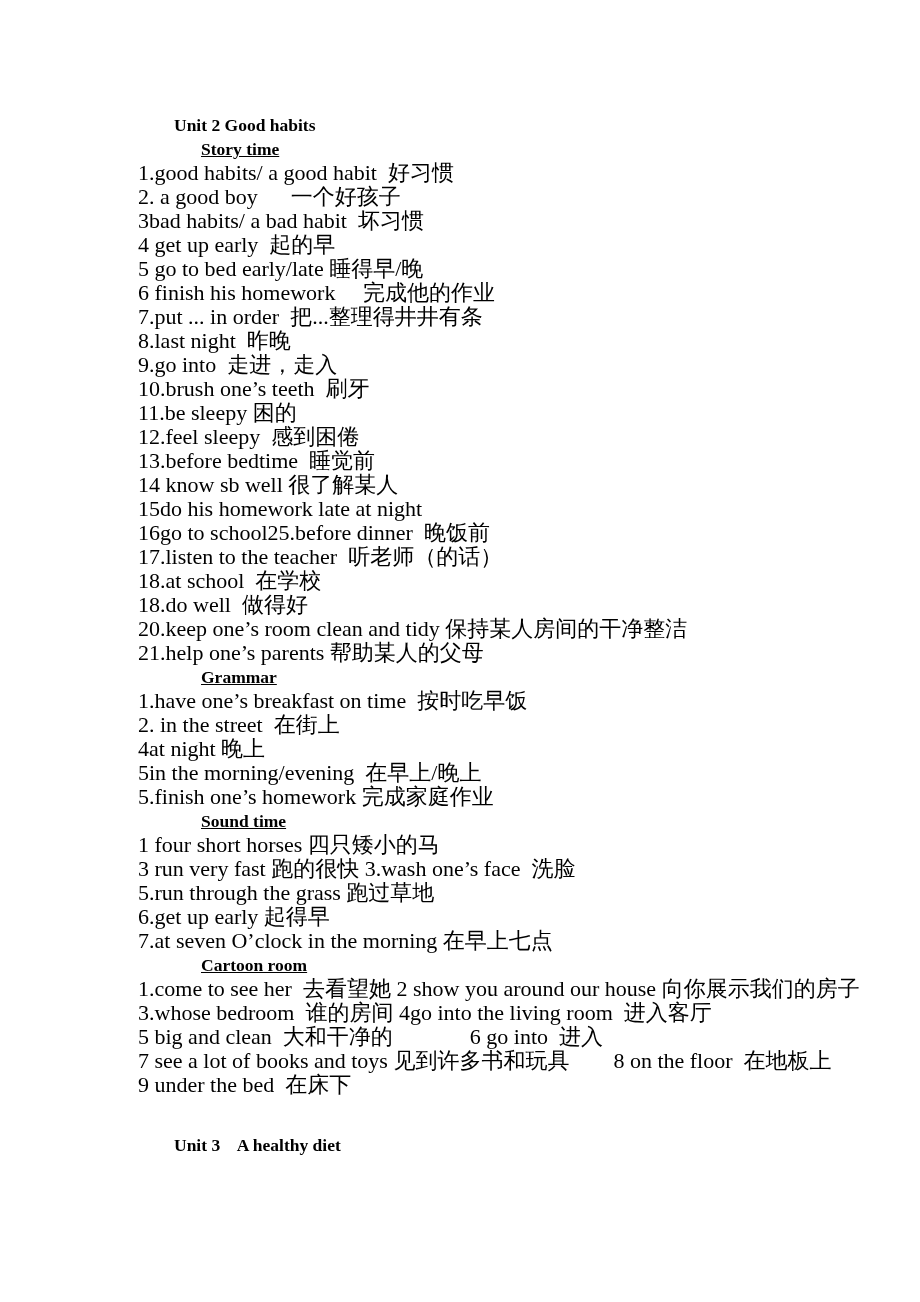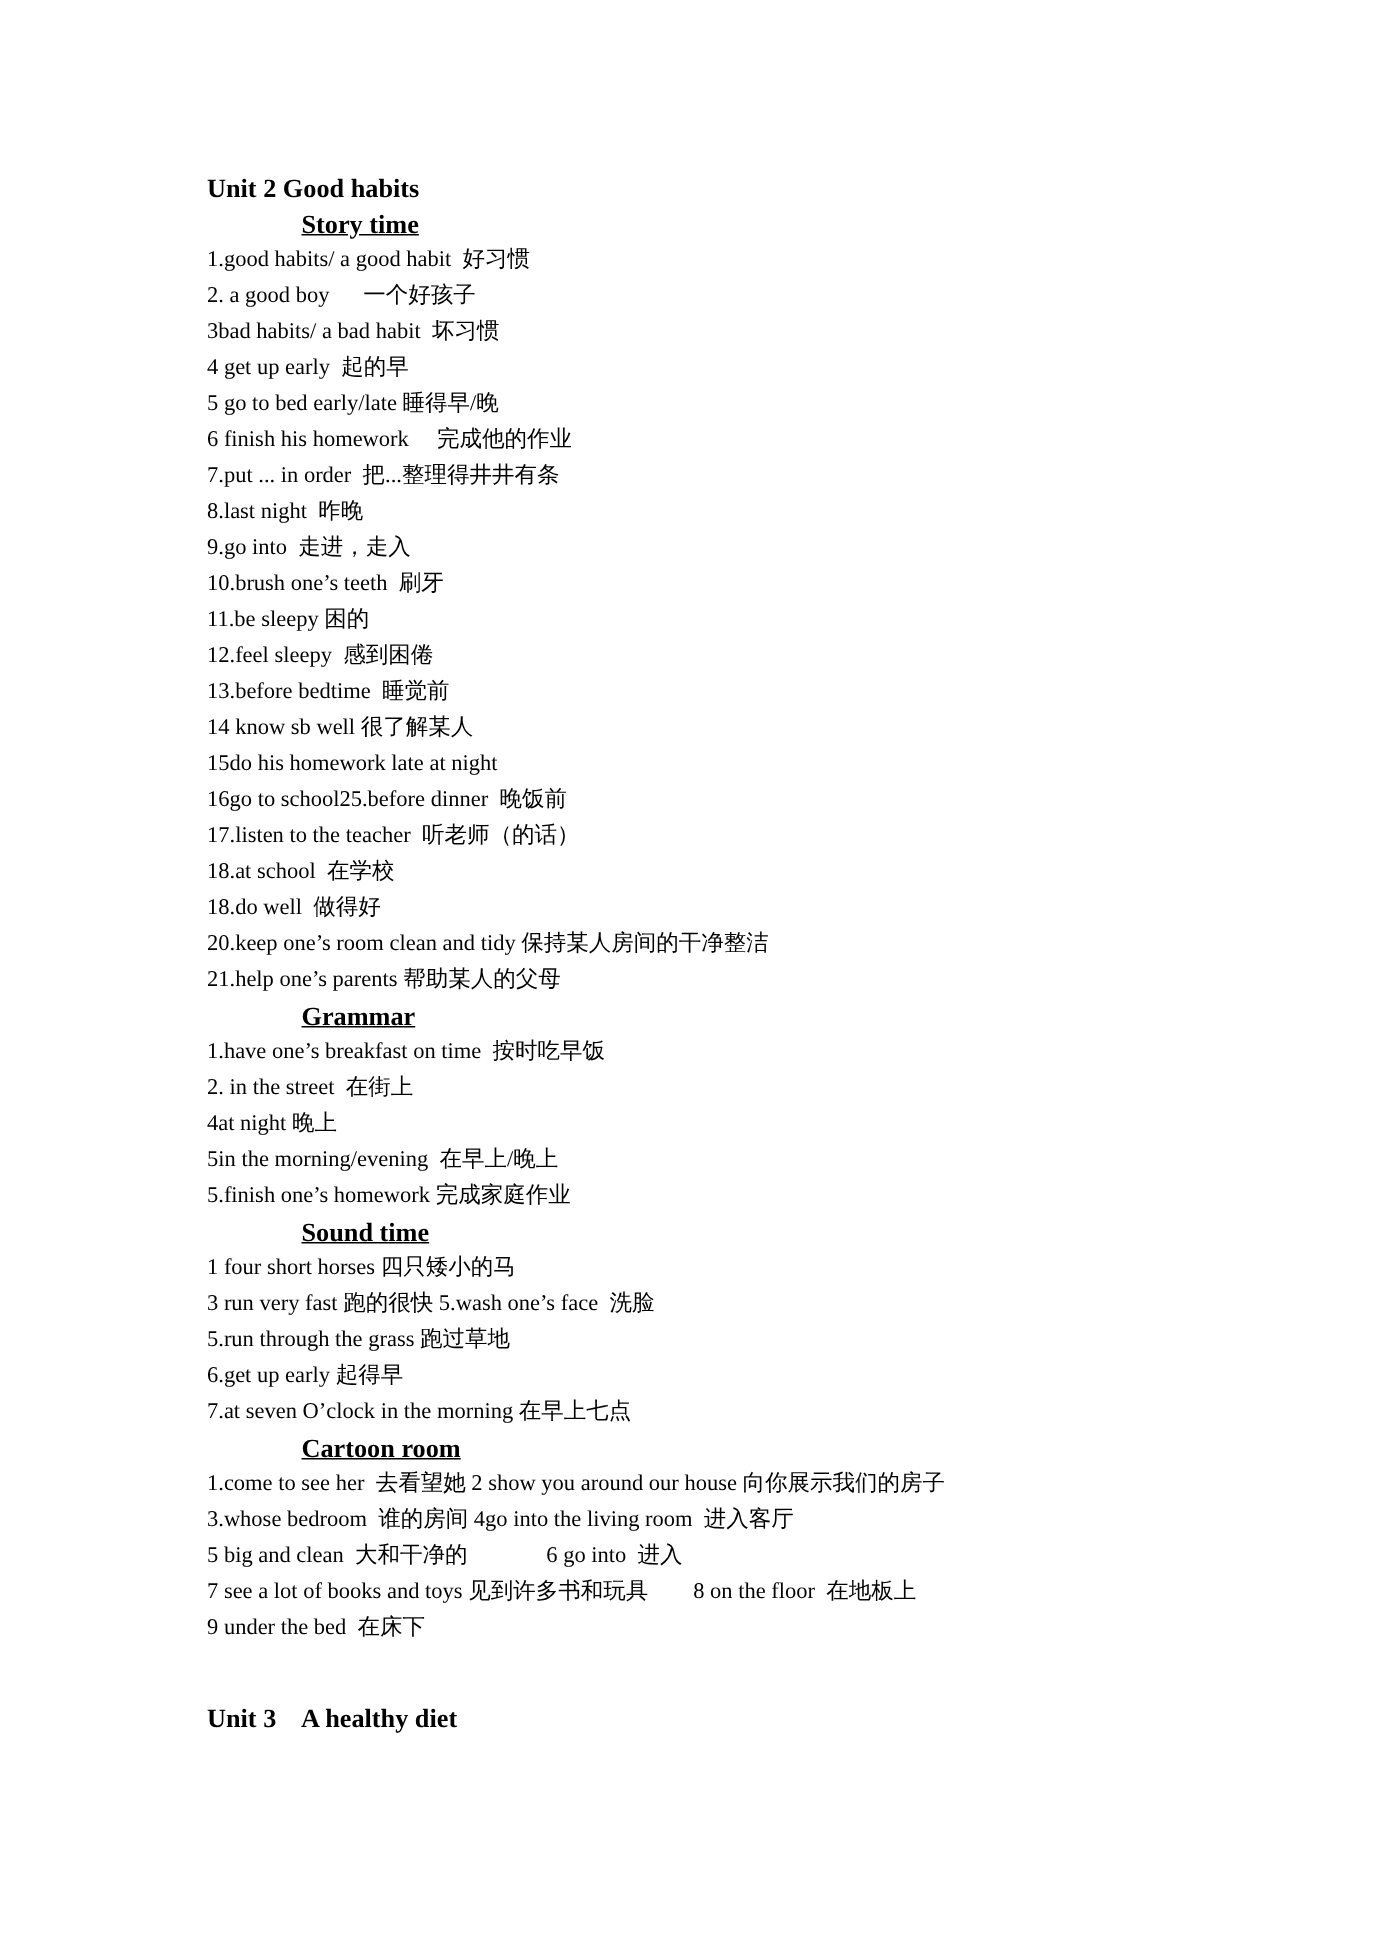--- a/index.html
+++ b/index.html
@@ -16,30 +16,31 @@
     -webkit-font-smoothing: antialiased;
   }
   .page {
     position: relative;
     width: 920px;
     height: 1302px;
     box-sizing: border-box;
     padding: 113px 0 0 138px;
   }
   .doc-line {
-    font-size: 15px;
+    font-size: 22px;
     line-height: 24px;
     white-space: pre;
     letter-spacing: 0;
   }
   .unit-heading {
     font-size: 17.5px;
     line-height: 24px;
     font-weight: bold;
     white-space: pre;
+    margin-left: 36px;
   }
   .section-heading {
     font-size: 17.5px;
     line-height: 24px;
     font-weight: bold;
     white-space: pre;
     padding-left: 63px;
     text-decoration: underline;
   }
   .spacer-line {
@@ -86,21 +87,21 @@
     <div class="doc-line">1.have one’s breakfast on time  按时吃早饭</div>
     <div class="doc-line">2. in the street  在街上</div>
     <div class="doc-line">4at night 晚上</div>
     <div class="doc-line">5in the morning/evening  在早上/晚上</div>
     <div class="doc-line">5.finish one’s homework 完成家庭作业</div>
   </div>
 
   <div class="section-heading">Sound time</div>
   <div>
     <div class="doc-line">1 four short horses 四只矮小的马</div>
-    <div class="doc-line">3 run very fast 跑的很快 5.wash one’s face  洗脸</div>
+    <div class="doc-line">3 run very fast 跑的很快 3.wash one’s face  洗脸</div>
     <div class="doc-line">5.run through the grass 跑过草地</div>
     <div class="doc-line">6.get up early 起得早</div>
     <div class="doc-line">7.at seven O’clock in the morning 在早上七点</div>
   </div>
 
   <div class="section-heading">Cartoon room</div>
   <div>
     <div class="doc-line">1.come to see her  去看望她 2 show you around our house 向你展示我们的房子</div>
     <div class="doc-line">3.whose bedroom  谁的房间 4go into the living room  进入客厅</div>
     <div class="doc-line">5 big and clean  大和干净的              6 go into  进入</div>

